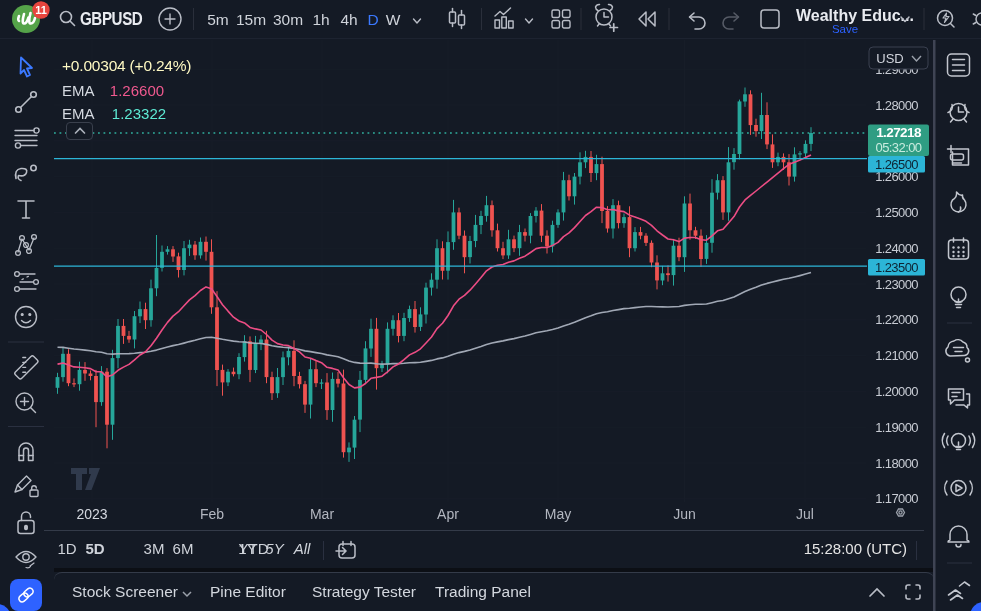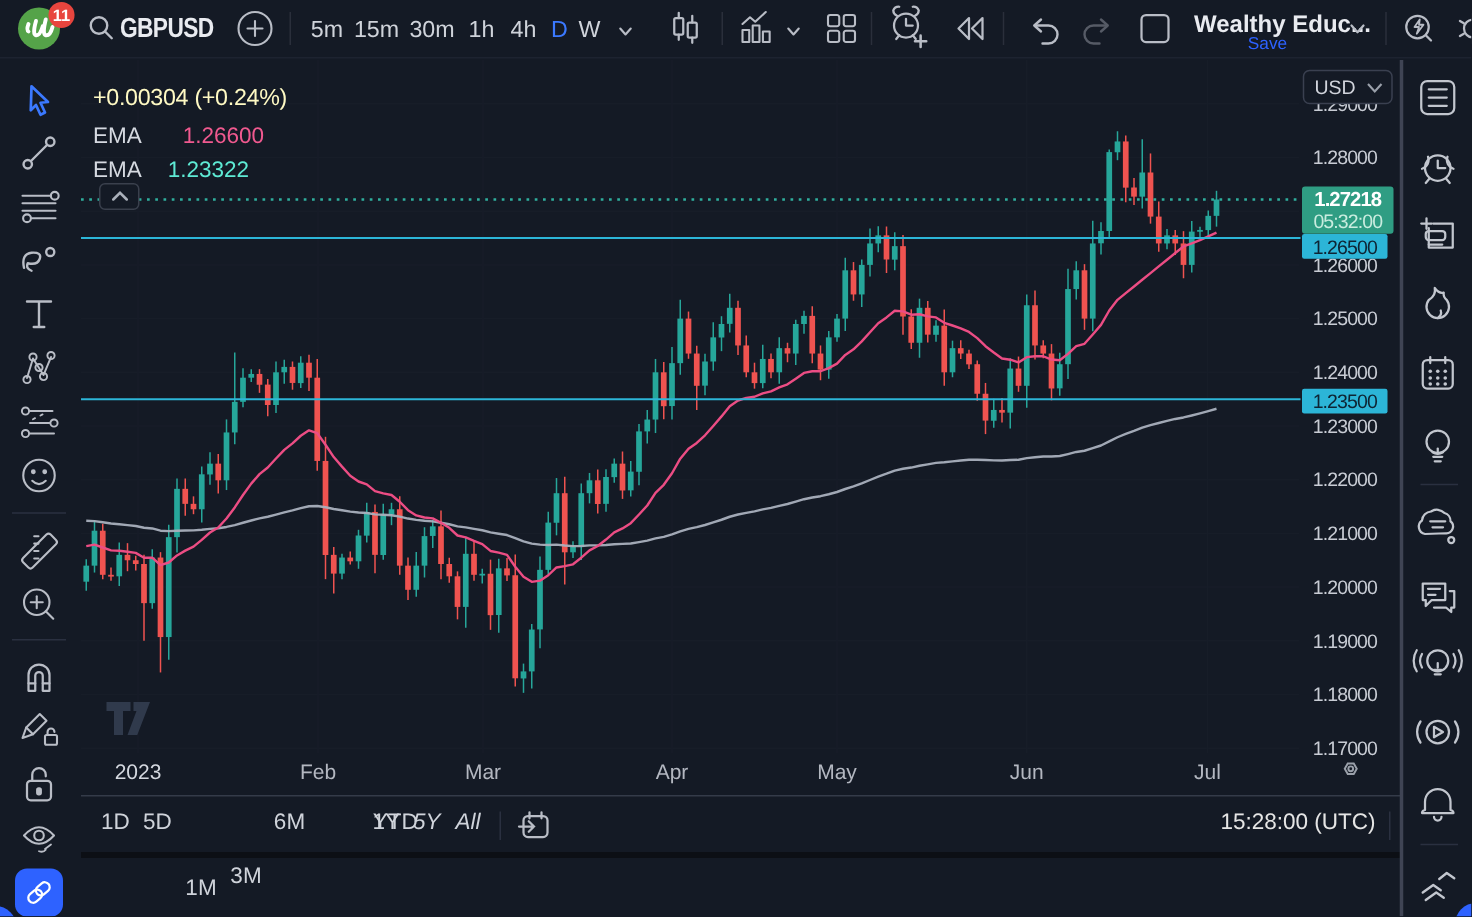--- a/index.html
+++ b/index.html
@@ -345,46 +345,61 @@
       <text x="896.5" y="272.2" text-anchor="middle" font-size="13" letter-spacing="-0.6" fill="#0e2433">1.23500</text>
       <rect x="869" y="47" width="59" height="22" rx="4" fill="#141a25" stroke="#3a4050" stroke-width="1"></rect>
       <text x="890" y="62.5" text-anchor="middle" font-size="13" fill="#d1d4dc">USD</text>
       <path d="M912 56 l4.5 5 l4.5 -5" fill="none" stroke="#9aa0aa" stroke-width="1.4"></path>
       <g stroke="#9aa0aa" fill="none" stroke-width="1.3">
         <path d="M896.5 512.5 l2 -3.5 h4 l2 3.5 l-2 3.5 h-4 z"></path>
         <circle cx="900.5" cy="512.5" r="1.6"></circle>
       </g>
     </svg>
 <div style="position:absolute;left:62px;top:57px;font-size:15.5px;color:#fef9c3;letter-spacing:-0.2px">+0.00304 (+0.24%)</div>
-    <div style="position:absolute;left:62px;top:81.5px;font-size:15px;color:#d5d9e0">EMA <span style="color:#f0598f;margin-left:24px">1.26600</span></div>
+    <div style="position:absolute;left:62px;top:81.5px;font-size:15px;color:#d5d9e0">EMA <span style="color:#f0598f;margin-left:12px">1.26600</span></div>
     <div style="position:absolute;left:62px;top:105px;font-size:15px;color:#d5d9e0">EMA <span style="color:#5eead4;margin-left:14px">1.23322</span></div>
     <div style="position:absolute;left:66px;top:121.5px;width:27px;height:18px;border:1px solid #3a404d;border-radius:4px;background:#141a25"></div>
     <svg width="14" height="10" style="position:absolute;left:72.5px;top:126px" fill="none" stroke="#aab0ba" stroke-width="1.7" stroke-linecap="round">
       <path d="M2.5 7 L7 2.5 L11.5 7"></path>
     </svg>
-<div style="position:absolute;left:54px;top:530px;width:880px;height:34px;background:#141a25;border-top:1px solid #343b49;font-size:15px;color:#cfd3da">
+<div style="position:absolute;left:44px;top:530px;width:880px;height:34px;background:#141a25;border-top:1px solid #343b49;font-size:15px;color:#cfd3da">
       <span style="position:absolute;left:23px;top:50%;transform:translate(-50%,-50%);">1D</span>
-      <span style="position:absolute;left:51px;top:50%;transform:translate(-50%,-50%);">5D</span>
+      <span style="position:absolute;left:51px;top:50%;transform:translate(-50%,-50%);font-weight:bold;">5D</span>
       <span style="position:absolute;left:80px;top:50%;transform:translate(-50%,-50%);margin-top:44px;">1M</span>
-      <span style="position:absolute;left:110px;top:50%;transform:translate(-50%,-50%);margin-top:36px;">3M</span>
+      <span style="position:absolute;left:110px;top:50%;transform:translate(-50%,-50%);">3M</span>
       <span style="position:absolute;left:139px;top:50%;transform:translate(-50%,-50%);">6M</span>
       <span style="position:absolute;left:171.5px;top:50%;transform:translate(-50%,-50%);margin-left:38px;">YTD</span>
       <span style="position:absolute;left:203.5px;top:50%;transform:translate(-50%,-50%);">1Y</span>
       <span style="position:absolute;left:230.5px;top:50%;transform:translate(-50%,-50%);font-style:italic;">5Y</span>
       <span style="position:absolute;left:258px;top:50%;transform:translate(-50%,-50%);font-style:italic;">All</span>
       <span style="position:absolute;left:279px;top:10px;height:19px;border-left:1px solid #2a3040"></span>
       <svg width="26" height="26" style="position:absolute;left:290px;top:7px" fill="none" stroke="#b9bdc6" stroke-width="1.5" stroke-linecap="round">
         <rect x="5" y="6" width="16" height="14" rx="3"></rect>
         <path d="M9 3.5 v4 M17 3.5 v4"></path>
         <path d="M2 13 h10 m-3.5 -3.5 l3.5 3.5 l-3.5 3.5" stroke="#b9bdc6"></path>
       </svg>
       <span style="position:absolute;right:17px;top:50%;transform:translateY(-50%);color:#e5e5e5;font-size:15px">15:28:00 (UTC)</span>
       <span style="position:absolute;left:872px;top:10px;height:19px;border-left:1px solid #2a3040"></span>
     </div>
 <div style="position:absolute;left:54px;top:568px;width:880px;height:4px;background:#0c0f15"></div>
+<div style="position:absolute;left:54px;top:572px;width:880px;height:39px;background:#141a25;border-top:1px solid #343b49;border-radius:8px 8px 0 0;font-size:15.5px;color:#d3d7de">
+      <span style="position:absolute;left:18px;top:50%;transform:translateY(-50%)">Stock Screener</span>
+      <svg width="12" height="8" style="position:absolute;left:127px;top:17px" fill="none" stroke="#9aa0aa" stroke-width="1.5">
+        <path d="M2 2 l4 4 l4 -4"></path>
+      </svg>
+      <span style="position:absolute;left:156px;top:50%;transform:translateY(-50%)">Pine Editor</span>
+      <span style="position:absolute;left:258px;top:50%;transform:translateY(-50%)">Strategy Tester</span>
+      <span style="position:absolute;left:381px;top:50%;transform:translateY(-50%)">Trading Panel</span>
+      <svg width="22" height="14" style="position:absolute;left:812px;top:12px" fill="none" stroke="#b9bdc6" stroke-width="1.7" stroke-linecap="round">
+        <path d="M4 11 l7 -7 l7 7"></path>
+      </svg>
+      <svg width="26" height="26" style="position:absolute;left:846px;top:6px" fill="none" stroke="#b9bdc6" stroke-width="1.6" stroke-linecap="round">
+        <path d="M6 10 v-2 a2 2 0 0 1 2 -2 h2 M16 6 h2 a2 2 0 0 1 2 2 v2 M20 16 v2 a2 2 0 0 1 -2 2 h-2 M10 20 h-2 a2 2 0 0 1 -2 -2 v-2"></path>
+      </svg>
+    </div>
 <svg width="981" height="40" style="position:absolute;left:0;top:0">
       <circle cx="26" cy="19" r="14" fill="#55a349"></circle>
       <g stroke="#fff" stroke-width="2.6" fill="none" stroke-linecap="round">
         <path d="M19 16 q-1.5 4 0 5"></path>
         <path d="M24 14 q-2.5 9 0 9.5 q2.5 0.5 4.5 -6"></path>
         <path d="M30.5 13 q-2.5 10 0 10.5 q3 0.5 4.5 -5.5"></path>
       </g>
       <circle cx="41" cy="10" r="8.7" fill="#e8453e"></circle>
       <text x="41" y="14" text-anchor="middle" font-size="11" font-weight="bold" fill="#fff">11</text>
       <g transform="translate(68,19)" fill="none" stroke="#b9bdc6" stroke-width="1.6" stroke-linecap="round" stroke-linejoin="round">

